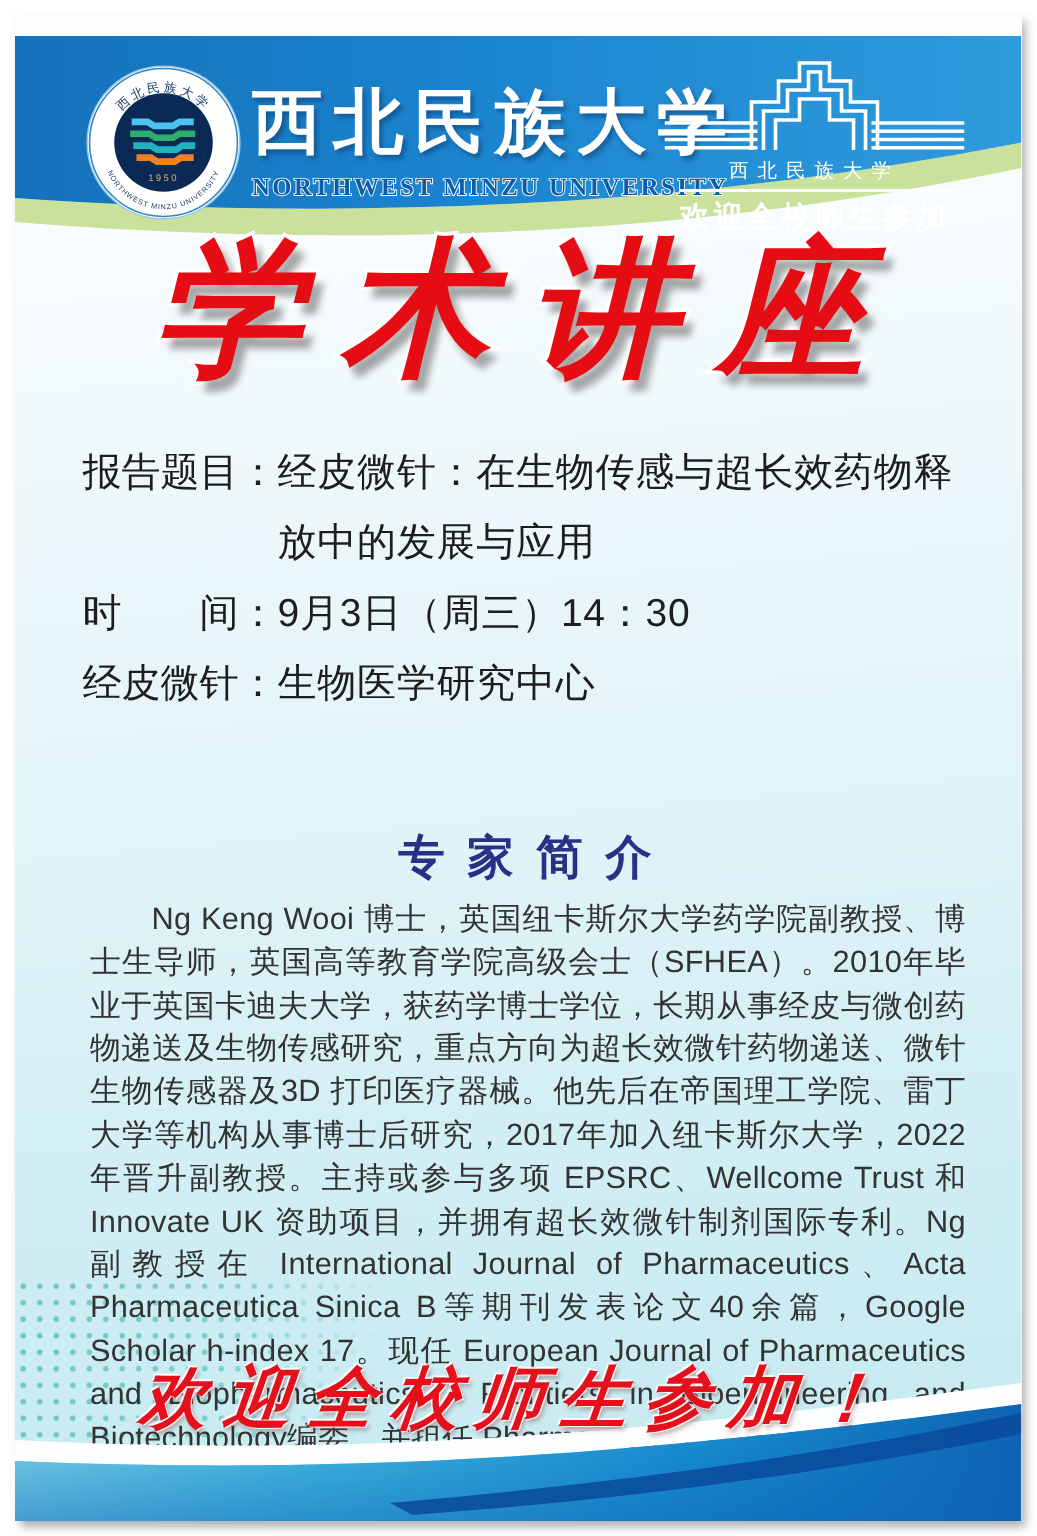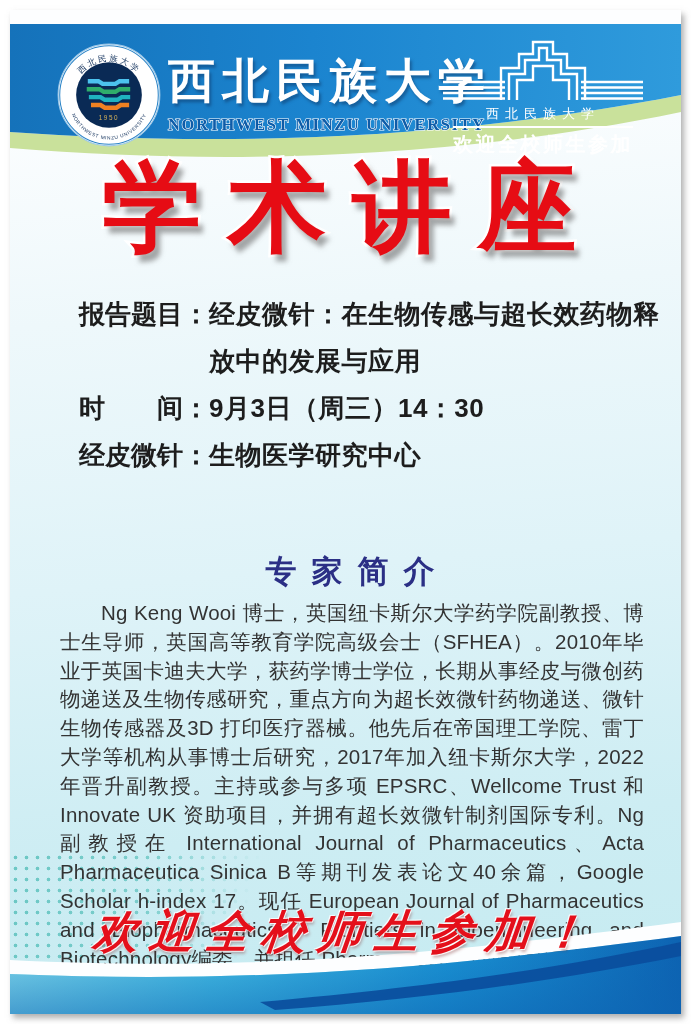--- a/index.html
+++ b/index.html
@@ -21,26 +21,26 @@
             color:#0e5ca8;-webkit-text-stroke:1.2px #ffffff;paint-order:stroke fill;}
   .hall{right:28px;top:22px;width:220px;z-index:3;color:#fff;text-align:center;}
   .hall-gate{display:block;margin:0 auto;}
   .hall-u{font-family:"Liberation Serif","DejaVu Serif",serif;font-size:13px;letter-spacing:6px;
           white-space:nowrap;margin-top:1px;}
   .hall-div{height:1.5px;background:#fff;width:180px;margin:3px auto 3px;}
   .hall-n{font-family:"Liberation Serif","DejaVu Serif",serif;font-weight:bold;font-size:20px;
           letter-spacing:2.5px;white-space:nowrap;}
   
   .big-title{left:0;top:140px;width:671px;text-align:center;z-index:2;
-             font-family:"Liberation Serif","DejaVu Serif",serif;font-weight:bold;
+             font-family:"Liberation Serif","DejaVu Serif",serif;font-weight:bold;font-style:italic;
              font-size:99px;line-height:1.18;letter-spacing:26px;padding-left:14px;box-sizing:border-box;
              color:#e60c14;-webkit-text-stroke:5px #ffffff;paint-order:stroke fill;
              text-shadow:5px 7px 5px rgba(95,95,95,.55);white-space:nowrap;}
   
-  .info{left:69px;top:281px;width:592px;z-index:2;font-weight:bold;color:#1d1d1d;
+  .info{left:45px;top:281px;width:592px;z-index:2;font-weight:normal;color:#1d1d1d;
         font-size:26px;line-height:47px;}
   .info-row{white-space:normal;}
   .info-label{display:inline-block;width:4em;text-align:justify;text-align-last:justify;
               vertical-align:top;}
   .info-colon{display:inline-block;vertical-align:top;}
   .info-value{display:inline-block;width:460px;vertical-align:top;letter-spacing:.5px;}
   
   .ptitle{left:0;top:541px;width:671px;text-align:center;z-index:2;
           font-family:"Liberation Serif","DejaVu Serif",serif;font-weight:bold;font-size:31px;
           letter-spacing:15px;color:#2b2f85;padding-left:12px;}

